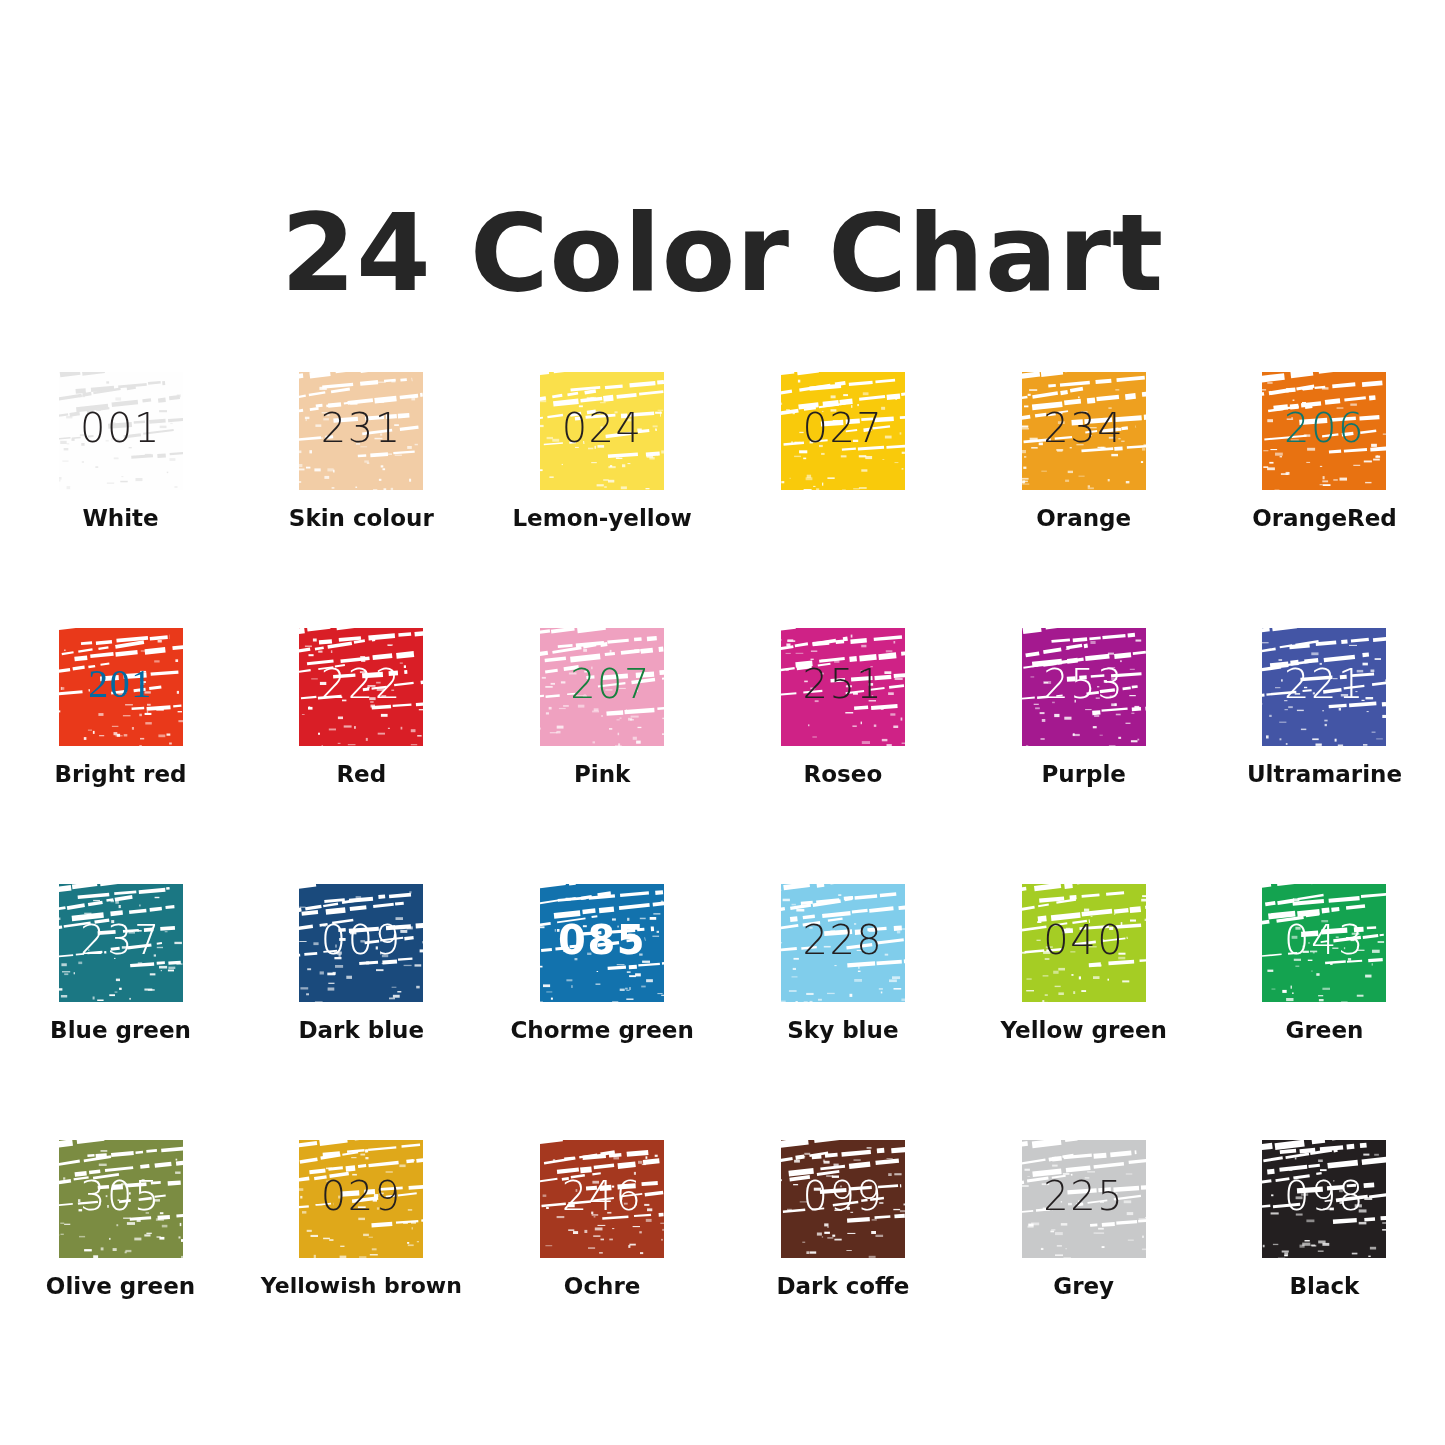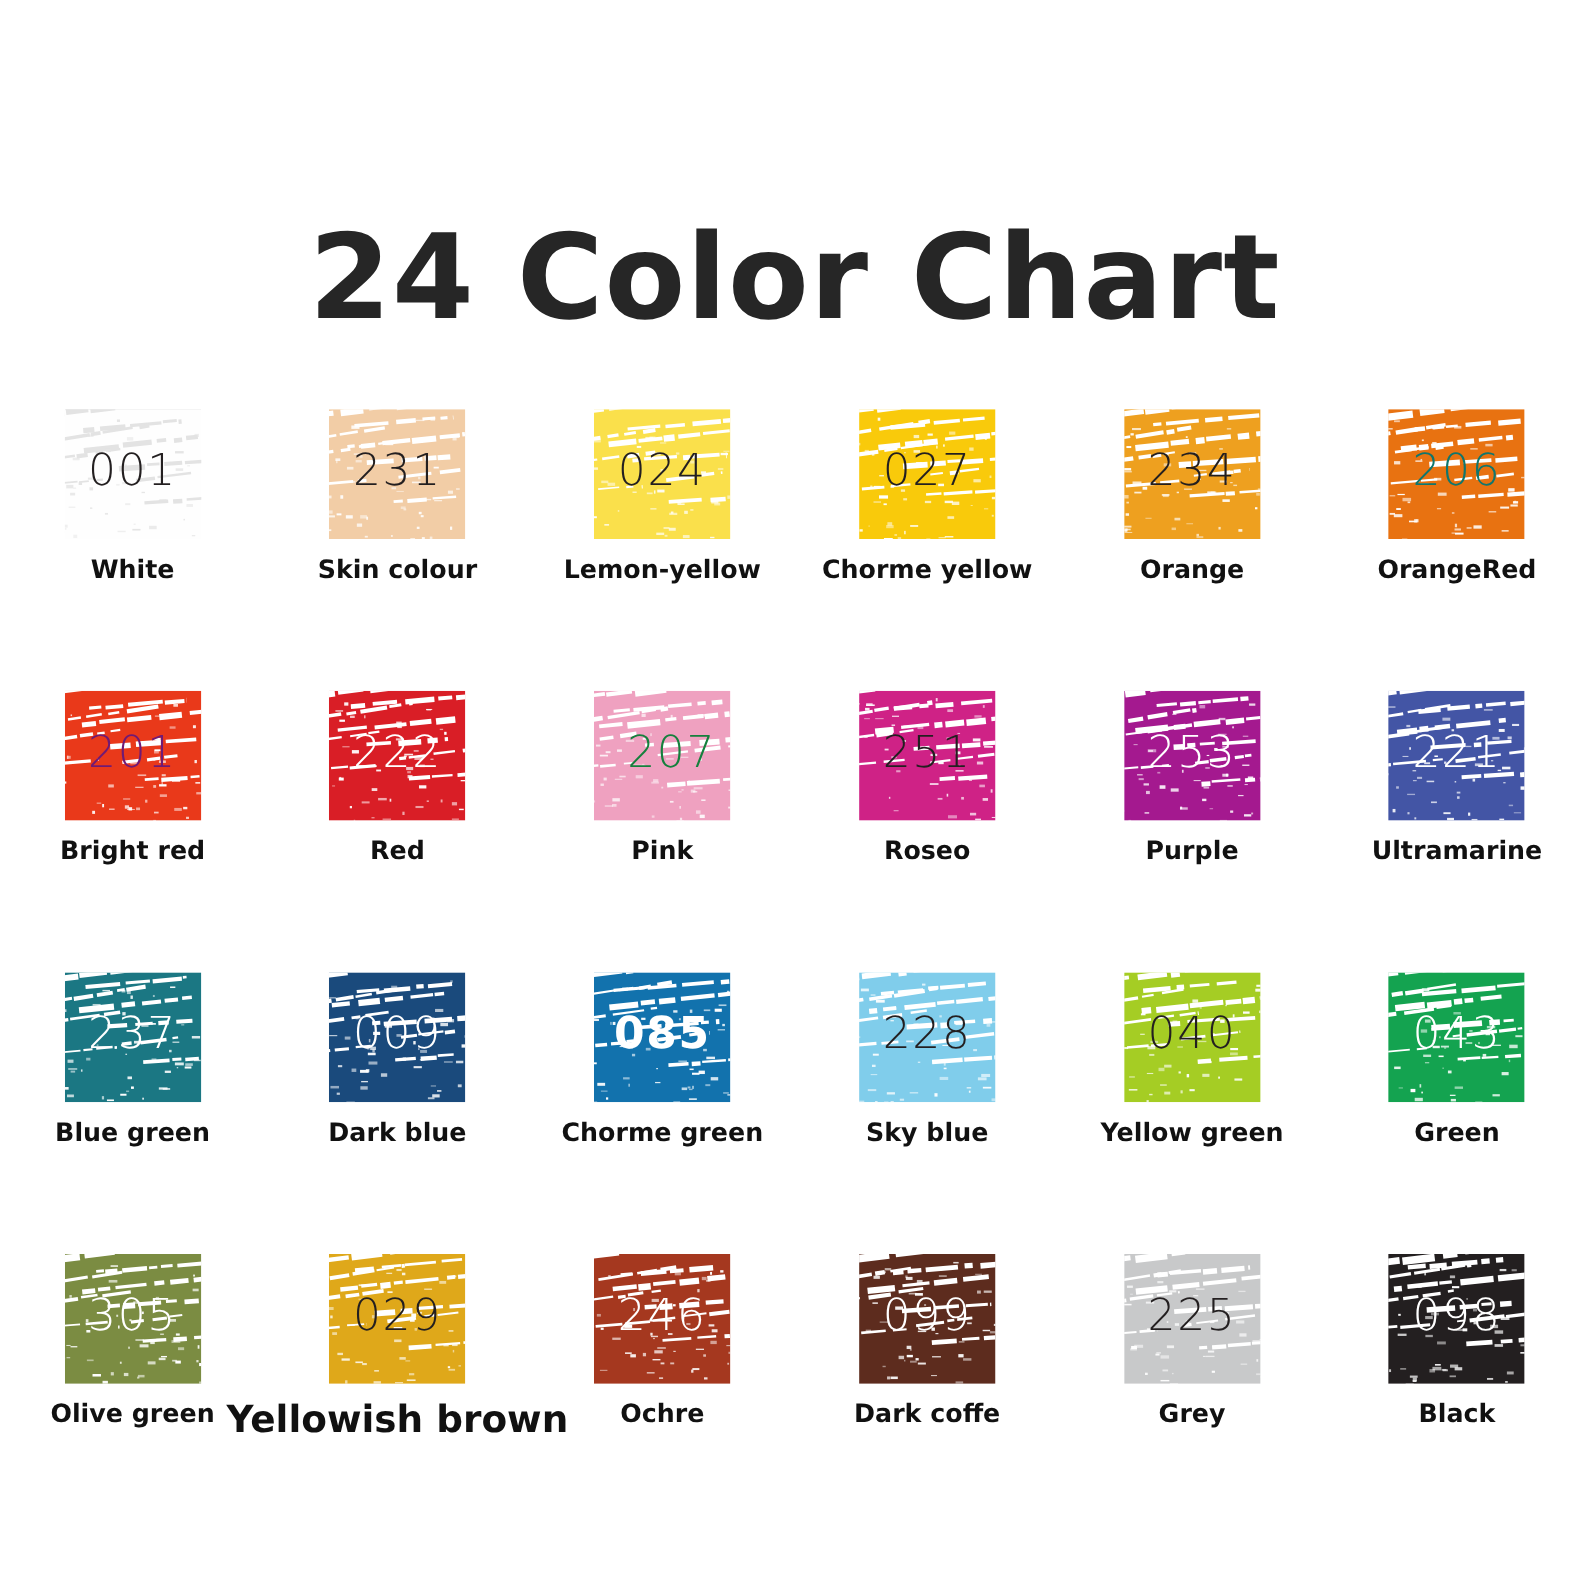--- a/index.html
+++ b/index.html
@@ -106,21 +106,21 @@
     margin-top: 16px;
     font-family: "DejaVu Sans", sans-serif;
     font-weight: bold;
     font-size: 23px;
     line-height: 1.05;
     color: #111111;
     text-align: center;
     white-space: nowrap;
   }
   .swatch-label.small {
-    font-size: 34px;
+    font-size: 22px;
   }
 </style>
 </head>
 <body>
 
 <div id="page">
 
   <div id="title-block">
     <h1 id="chart-title">24 Color Chart</h1>
   </div>
@@ -589,21 +589,20 @@
             <rect x="52.1" y="123.9" width="2.4" height="0.9" fill="#ffffff" opacity="0.92"></rect>
             <rect x="25.1" y="47.0" width="3.8" height="2.4" fill="#ffffff" opacity="0.54"></rect>
             <rect x="38.1" y="88.3" width="8.2" height="3.0" fill="#ffffff" opacity="0.99"></rect>
             <rect x="79.8" y="93.3" width="5.7" height="2.1" fill="#ffffff" opacity="0.70"></rect>
             <rect x="90.0" y="43.1" width="1.4" height="2.7" fill="#ffffff" opacity="0.76"></rect>
             <rect x="60.9" y="48.9" width="1.6" height="1.2" fill="#ffffff" opacity="0.53"></rect>
             <rect x="28.4" y="115.8" width="1.5" height="0.9" fill="#ffffff" opacity="0.47"></rect>
           </svg>
           <span class="swatch-num" style="color: rgb(35, 31, 32);">027</span>
         </div>
-        <div class="swatch-label">Chorme yellow</div>
       </div>
       <div class="swatch-cell">
         <div class="swatch">
           <div class="swatch-fill" style="background: rgb(238, 160, 31);"></div>
           <svg class="swatch-texture" viewBox="0 0 170 150" preserveAspectRatio="none">
             <g transform="translate(14.27546937763691,14.631268155993894) rotate(-7)">
               <rect x="0.0" y="-2.4" width="23.7" height="5.1" fill="#ffffff"></rect>
               <rect x="24.9" y="-3.3" width="21.9" height="6.8" fill="#ffffff"></rect>
               <rect x="49.1" y="-3.3" width="25.5" height="5.0" fill="#ffffff"></rect>
               <rect x="78.2" y="-2.2" width="21.8" height="4.1" fill="#ffffff"></rect>
@@ -942,21 +941,21 @@
             <rect x="107.8" y="93.0" width="1.4" height="2.3" fill="#ffffff" opacity="0.52"></rect>
             <rect x="16.3" y="92.4" width="5.0" height="2.0" fill="#ffffff" opacity="0.95"></rect>
             <rect x="46.5" y="128.1" width="6.1" height="2.3" fill="#ffffff" opacity="0.81"></rect>
             <rect x="137.8" y="72.9" width="2.2" height="2.9" fill="#ffffff" opacity="0.88"></rect>
             <rect x="48.9" y="111.6" width="4.1" height="1.1" fill="#ffffff" opacity="0.51"></rect>
             <rect x="23.6" y="130.2" width="7.4" height="3.1" fill="#ffffff" opacity="0.72"></rect>
             <rect x="138.6" y="93.0" width="4.4" height="1.4" fill="#ffffff" opacity="0.91"></rect>
             <rect x="152.0" y="133.1" width="6.2" height="2.9" fill="#ffffff" opacity="0.59"></rect>
             <rect x="105.5" y="73.3" width="6.3" height="2.3" fill="#ffffff" opacity="0.67"></rect>
           </svg>
-          <span class="swatch-num" style="color: #701a75;">201</span>
+          <span class="swatch-num" style="color: #0369a1; font-family: Liberation Serif, serif;">201</span>
         </div>
         <div class="swatch-label">Bright red</div>
       </div>
       <div class="swatch-cell">
         <div class="swatch">
           <div class="swatch-fill" style="background: rgb(217, 30, 38);"></div>
           <svg class="swatch-texture" viewBox="0 0 170 150" preserveAspectRatio="none">
             <g transform="translate(17.58879755809903,13.576711030676961) rotate(-7)">
               <rect x="0.0" y="-3.1" width="8.0" height="5.7" fill="#ffffff"></rect>
               <rect x="10.9" y="-2.3" width="23.1" height="3.6" fill="#ffffff"></rect>

